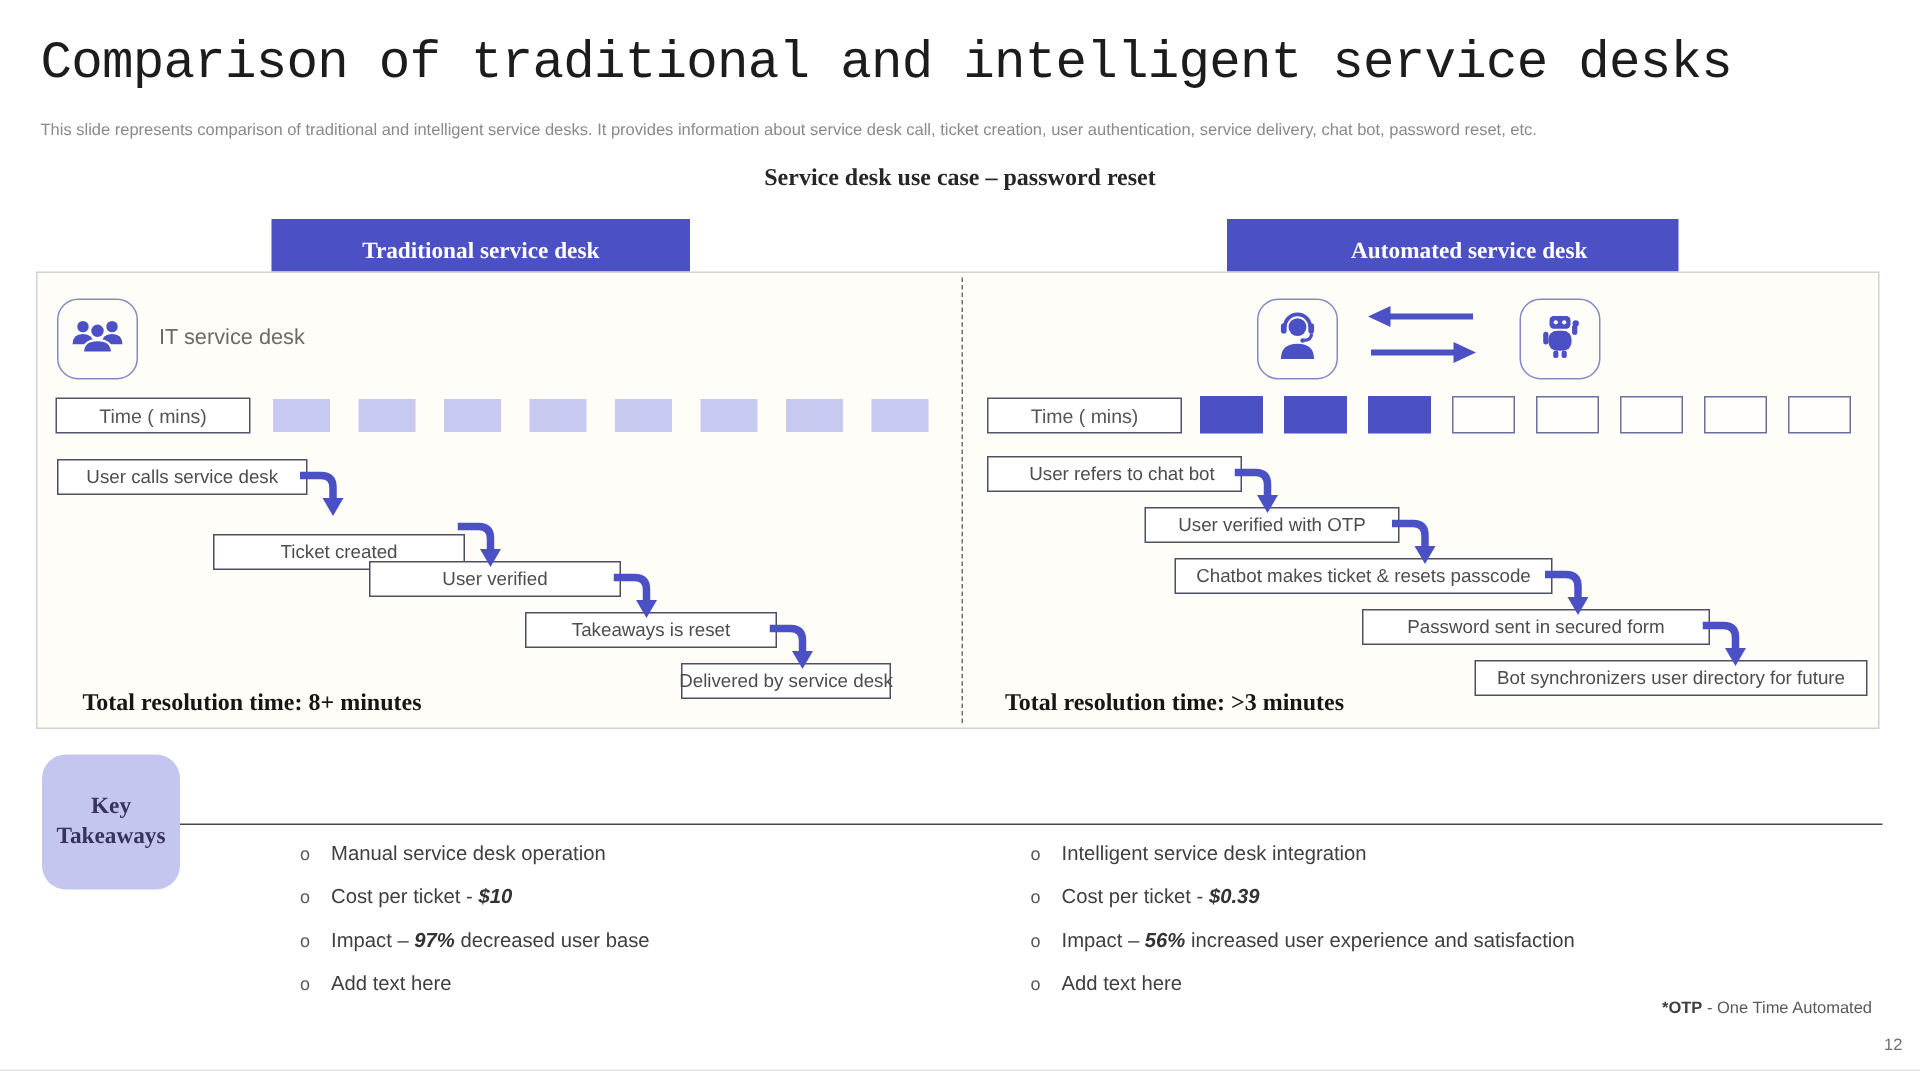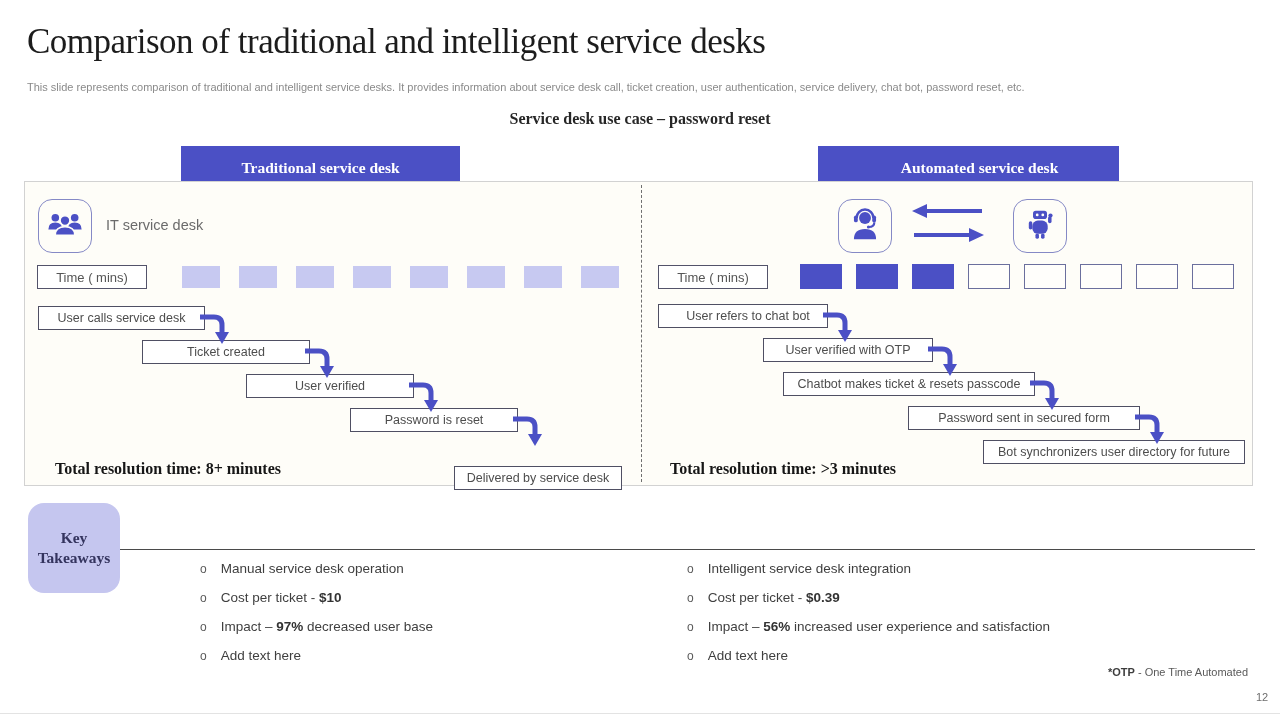--- a/index.html
+++ b/index.html
@@ -1,19 +1,19 @@
 <!DOCTYPE html>
 <html><head>
 <meta charset="utf-8">
 <style>
   html,body{margin:0;padding:0;}
   .slide{position:relative;width:1280px;height:720px;background:#ffffff;overflow:hidden;
          font-family:"Liberation Sans",sans-serif;}
 
-  .title{position:absolute;left:27px;top:22px;font-family:Liberation Serif, serif;
+  .title{position:absolute;left:27px;top:22px;font-family:Liberation Mono, monospace;
          font-size:35px;font-weight:400;color:#1c1c1c;letter-spacing:-0.5px;}
   .subtitle{position:absolute;left:27px;top:81px;font-size:11px;color:#8a8a8a;}
   .usecase{position:absolute;left:0;right:0;top:110px;text-align:center;
            font-family:"Liberation Serif",serif;font-weight:700;font-size:16px;color:#262626;}
 
   .hdr-btn{position:absolute;top:146px;width:279px;height:44px;background:#4b50c5;
            color:#fff;font-family:"Liberation Serif",serif;font-weight:700;font-size:15.5px;
            display:flex;align-items:center;justify-content:center;}
   .hdr-left{left:181px;}
   .hdr-right{left:818px;padding-left:22px;}
@@ -25,42 +25,42 @@
 
   .icon-box{position:absolute;width:54px;height:54px;border:1px solid #8589c6;
             border-radius:14px;background:#fefdf8;display:flex;align-items:center;
             justify-content:center;box-sizing:border-box;}
   .ib-left{left:38px;top:199px;}
   .ib-agent{left:838px;top:199px;}
   .ib-robot{left:1013px;top:199px;}
   .entity-label{position:absolute;left:106px;top:217px;font-size:14.5px;color:#6b6b6b;}
   .exchange{position:absolute;left:908px;top:201px;}
 
-  .time-box{position:absolute;top:265px;width:110px;height:24px;border:1px solid #53536a;
+  .time-box{position:absolute;top:265px;width:130px;height:24px;border:1px solid #53536a;
             background:#fff;display:flex;align-items:center;justify-content:center;
             font-size:13px;color:#555;box-sizing:border-box;}
   .tb-l{left:37px;}
   .tb-r{left:658px;}
   .blocks{position:absolute;display:flex;}
   .blocks-left{left:182px;top:266px;gap:19px;}
   .blocks-right{left:800px;top:264px;gap:14px;}
   .blocks-left .tblock{width:38px;height:22px;}
   .blocks-right .tblock{width:42px;height:25px;box-sizing:border-box;}
   .tb-lav{background:#c7c9f1;}
   .tb-purple{background:#4b50c5;}
   .tb-outline{background:#fffefb;border:1px solid #6b6f9d;}
 
   .step-box{position:absolute;height:24px;background:#fff;border:1px solid #4f4f63;
             display:flex;align-items:center;justify-content:center;font-size:12.5px;
             color:#4d4d4d;box-sizing:border-box;white-space:nowrap;}
   .l-s0{left:38px; top:306px;width:167px;}
-  .l-s1{left:142px;top:340px;width:168px;text-align:right;}
+  .l-s1{left:142px;top:356px;width:168px;text-align:right;}
   .l-s2{left:246px;top:374px;width:168px;}
   .l-s3{left:350px;top:408px;width:168px;}
-  .l-s4{left:454px;top:442px;width:168px;margin-top:24px;}
+  .l-s4{left:454px;top:442px;width:140px;}
   .r-s0{left:658px;top:304px;width:170px;padding-left:10px;}
   .r-s1{left:763px;top:338px;width:170px;}
   .r-s2{left:783px;top:372px;width:252px;}
   .r-s3{left:908px;top:406px;width:232px;}
   .r-s4{left:983px;top:440px;width:262px;}
 
   .elbow{position:absolute;}
   .el-0{left:200px;top:310px;} .el-1{left:305px;top:344px;}
   .el-2{left:409px;top:378px;} .el-3{left:513px;top:412px;}
   .er-0{left:823px;top:308px;} .er-1{left:928px;top:342px;}
@@ -73,21 +73,21 @@
   .kt-box{position:absolute;left:28px;top:503px;width:92px;height:90px;background:#c5c6ef;
           border-radius:16px;display:flex;align-items:center;justify-content:center;
           text-align:center;font-family:"Liberation Serif",serif;font-weight:700;
           font-size:15.5px;line-height:1.3;color:#34345e;}
   .kt-line{position:absolute;left:120px;top:549px;width:1135px;height:1px;background:#4a4a4a;}
   .kt-col{position:absolute;top:561px;}
   .kt-col-l{left:200px;} .kt-col-r{left:687px;}
   .kt-item{display:flex;align-items:flex-start;gap:14px;height:17px;margin-bottom:12px;
            font-size:13.5px;color:#3f3f3f;white-space:nowrap;}
   .kt-marker{font-size:12px;color:#5a5a5a;line-height:17px;}
-  .kt-text b{color:#333;}
+  .kt-text b{color:#333;font-style:italic;}
 
   .footnote{position:absolute;left:1108px;top:666px;font-size:11px;color:#595959;}
   .footnote b{color:#3d3d3d;}
   .footer{position:absolute;left:0;right:0;top:699px;text-align:center;font-size:11px;
           color:#a6a6a6;}
   .page-num{position:absolute;left:1256px;top:691px;font-size:11px;color:#6e6e6e;}
   .bottom-rule{position:absolute;left:0;top:713px;width:1280px;height:1px;background:#e3e3e3;}
 
   svg .fill{fill:#4b50c5;} svg .stroke{stroke:#4b50c5;fill:none;}
 </style>
@@ -128,21 +128,21 @@
       <div class="tblock tb-lav"></div>
       <div class="tblock tb-lav"></div>
       <div class="tblock tb-lav"></div>
       <div class="tblock tb-lav"></div>
       <div class="tblock tb-lav"></div>
     </div>
 
   <div class="step-box l-s0">User calls service desk</div>
   <div class="step-box l-s1">Ticket created</div>
   <div class="step-box l-s2">User verified</div>
-  <div class="step-box l-s3">Password is reset</div>
+  <div class="step-box l-s3">Takeaways is reset</div>
   <div class="step-box l-s4">Delivered by service desk</div>
   <span class="elbow el-0"><svg width="32" height="36" viewBox="0 0 32 36">
         <path d="M0,7 H14 Q22,7 22,15 V23" fill="none" stroke="#4b50c5" stroke-width="5"></path>
         <polygon points="15,22 29,22 22,34" fill="#4b50c5"></polygon>
       </svg></span>
   <span class="elbow el-1"><svg width="32" height="36" viewBox="0 0 32 36">
         <path d="M0,7 H14 Q22,7 22,15 V23" fill="none" stroke="#4b50c5" stroke-width="5"></path>
         <polygon points="15,22 29,22 22,34" fill="#4b50c5"></polygon>
       </svg></span>
   <span class="elbow el-2"><svg width="32" height="36" viewBox="0 0 32 36">

